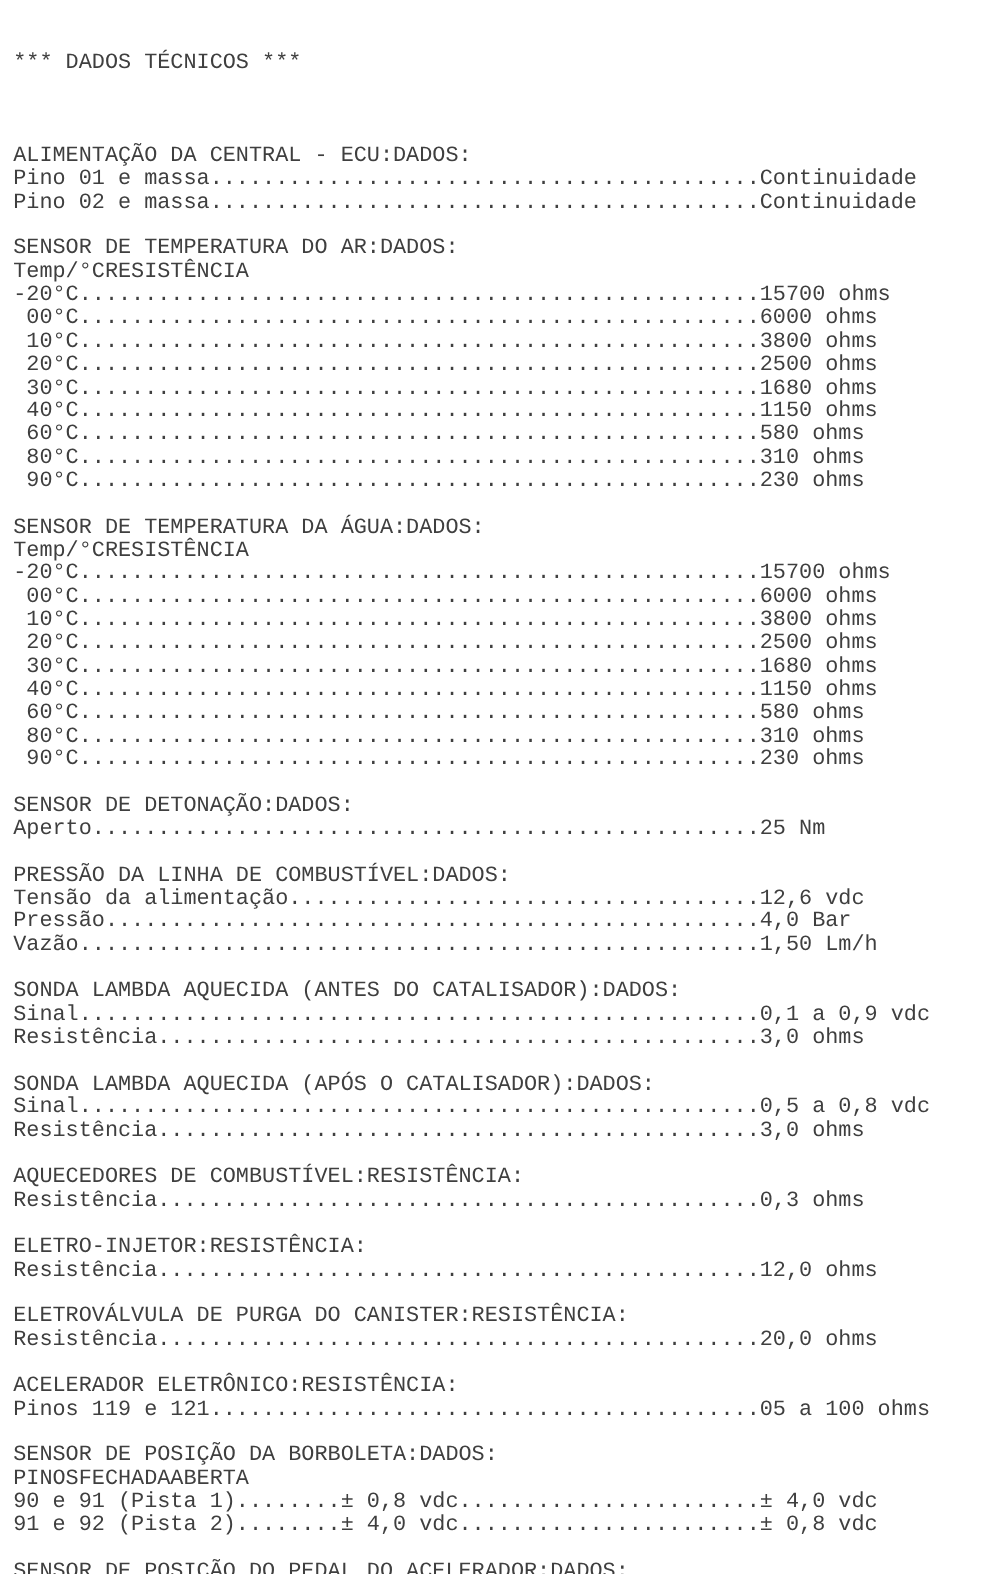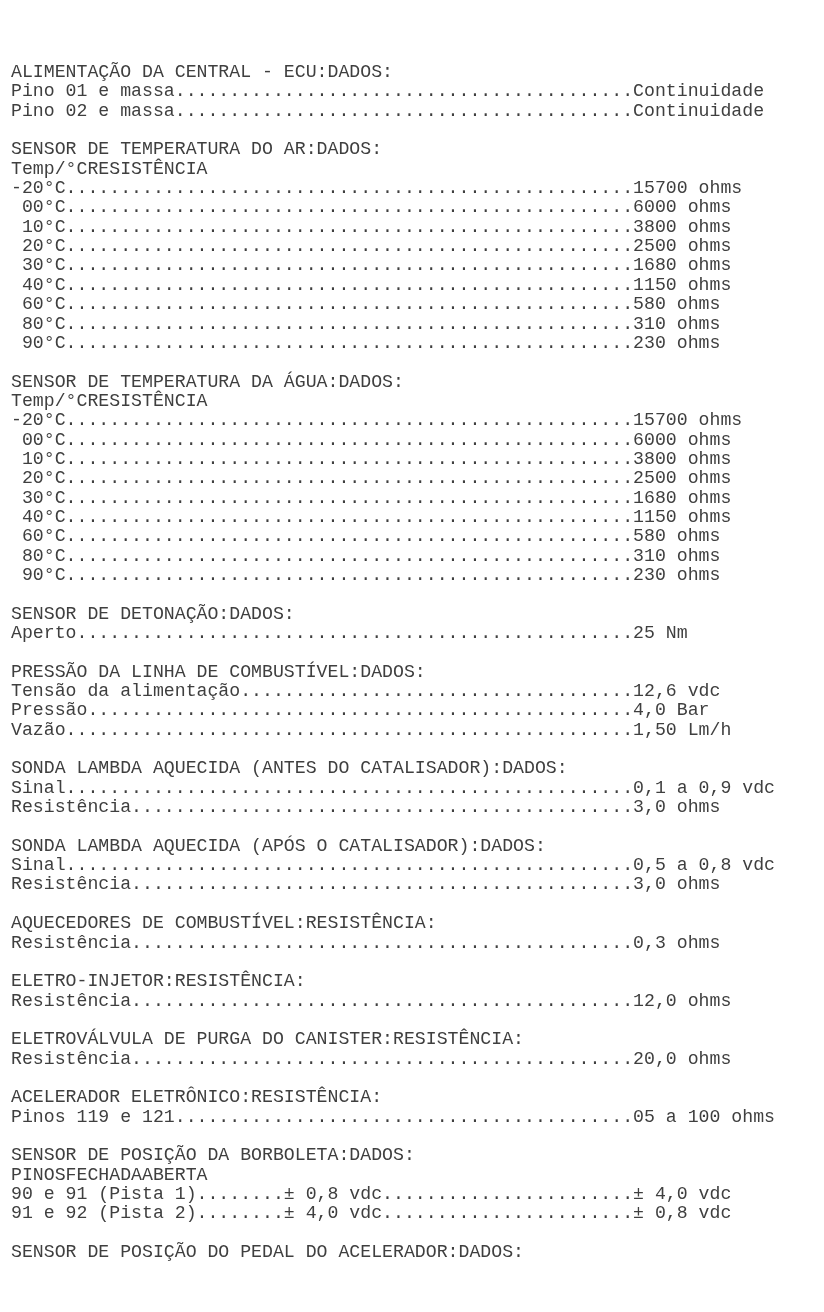--- a/index.html
+++ b/index.html
@@ -24,14 +24,15 @@
     height: 19.35px;
   }
   .section {
     margin-top: 19.35px; 
   }
 </style>
 </head>
 <body>
 
 <div class="doc">
+  <div class="line">*** DADOS TÉCNICOS ***</div>
   <div id="sections-root"><div class="section"><div class="line">ALIMENTAÇÃO DA CENTRAL - ECU:DADOS:</div><div class="line">Pino 01 e massa..........................................Continuidade</div><div class="line">Pino 02 e massa..........................................Continuidade</div></div><div class="section"><div class="line">SENSOR DE TEMPERATURA DO AR:DADOS:</div><div class="line">Temp/°CRESISTÊNCIA</div><div class="line">-20°C....................................................15700 ohms</div><div class="line"> 00°C....................................................6000 ohms</div><div class="line"> 10°C....................................................3800 ohms</div><div class="line"> 20°C....................................................2500 ohms</div><div class="line"> 30°C....................................................1680 ohms</div><div class="line"> 40°C....................................................1150 ohms</div><div class="line"> 60°C....................................................580 ohms</div><div class="line"> 80°C....................................................310 ohms</div><div class="line"> 90°C....................................................230 ohms</div></div><div class="section"><div class="line">SENSOR DE TEMPERATURA DA ÁGUA:DADOS:</div><div class="line">Temp/°CRESISTÊNCIA</div><div class="line">-20°C....................................................15700 ohms</div><div class="line"> 00°C....................................................6000 ohms</div><div class="line"> 10°C....................................................3800 ohms</div><div class="line"> 20°C....................................................2500 ohms</div><div class="line"> 30°C....................................................1680 ohms</div><div class="line"> 40°C....................................................1150 ohms</div><div class="line"> 60°C....................................................580 ohms</div><div class="line"> 80°C....................................................310 ohms</div><div class="line"> 90°C....................................................230 ohms</div></div><div class="section"><div class="line">SENSOR DE DETONAÇÃO:DADOS:</div><div class="line">Aperto...................................................25 Nm</div></div><div class="section"><div class="line">PRESSÃO DA LINHA DE COMBUSTÍVEL:DADOS:</div><div class="line">Tensão da alimentação....................................12,6 vdc</div><div class="line">Pressão..................................................4,0 Bar</div><div class="line">Vazão....................................................1,50 Lm/h</div></div><div class="section"><div class="line">SONDA LAMBDA AQUECIDA (ANTES DO CATALISADOR):DADOS:</div><div class="line">Sinal....................................................0,1 a 0,9 vdc</div><div class="line">Resistência..............................................3,0 ohms</div></div><div class="section"><div class="line">SONDA LAMBDA AQUECIDA (APÓS O CATALISADOR):DADOS:</div><div class="line">Sinal....................................................0,5 a 0,8 vdc</div><div class="line">Resistência..............................................3,0 ohms</div></div><div class="section"><div class="line">AQUECEDORES DE COMBUSTÍVEL:RESISTÊNCIA:</div><div class="line">Resistência..............................................0,3 ohms</div></div><div class="section"><div class="line">ELETRO-INJETOR:RESISTÊNCIA:</div><div class="line">Resistência..............................................12,0 ohms</div></div><div class="section"><div class="line">ELETROVÁLVULA DE PURGA DO CANISTER:RESISTÊNCIA:</div><div class="line">Resistência..............................................20,0 ohms</div></div><div class="section"><div class="line">ACELERADOR ELETRÔNICO:RESISTÊNCIA:</div><div class="line">Pinos 119 e 121..........................................05 a 100 ohms</div></div><div class="section"><div class="line">SENSOR DE POSIÇÃO DA BORBOLETA:DADOS:</div><div class="line">PINOSFECHADAABERTA</div><div class="line">90 e 91 (Pista 1)........± 0,8 vdc.......................± 4,0 vdc</div><div class="line">91 e 92 (Pista 2)........± 4,0 vdc.......................± 0,8 vdc</div></div><div class="section"><div class="line">SENSOR DE POSIÇÃO DO PEDAL DO ACELERADOR:DADOS:</div></div></div>
 </div>
 
 </body></html>

